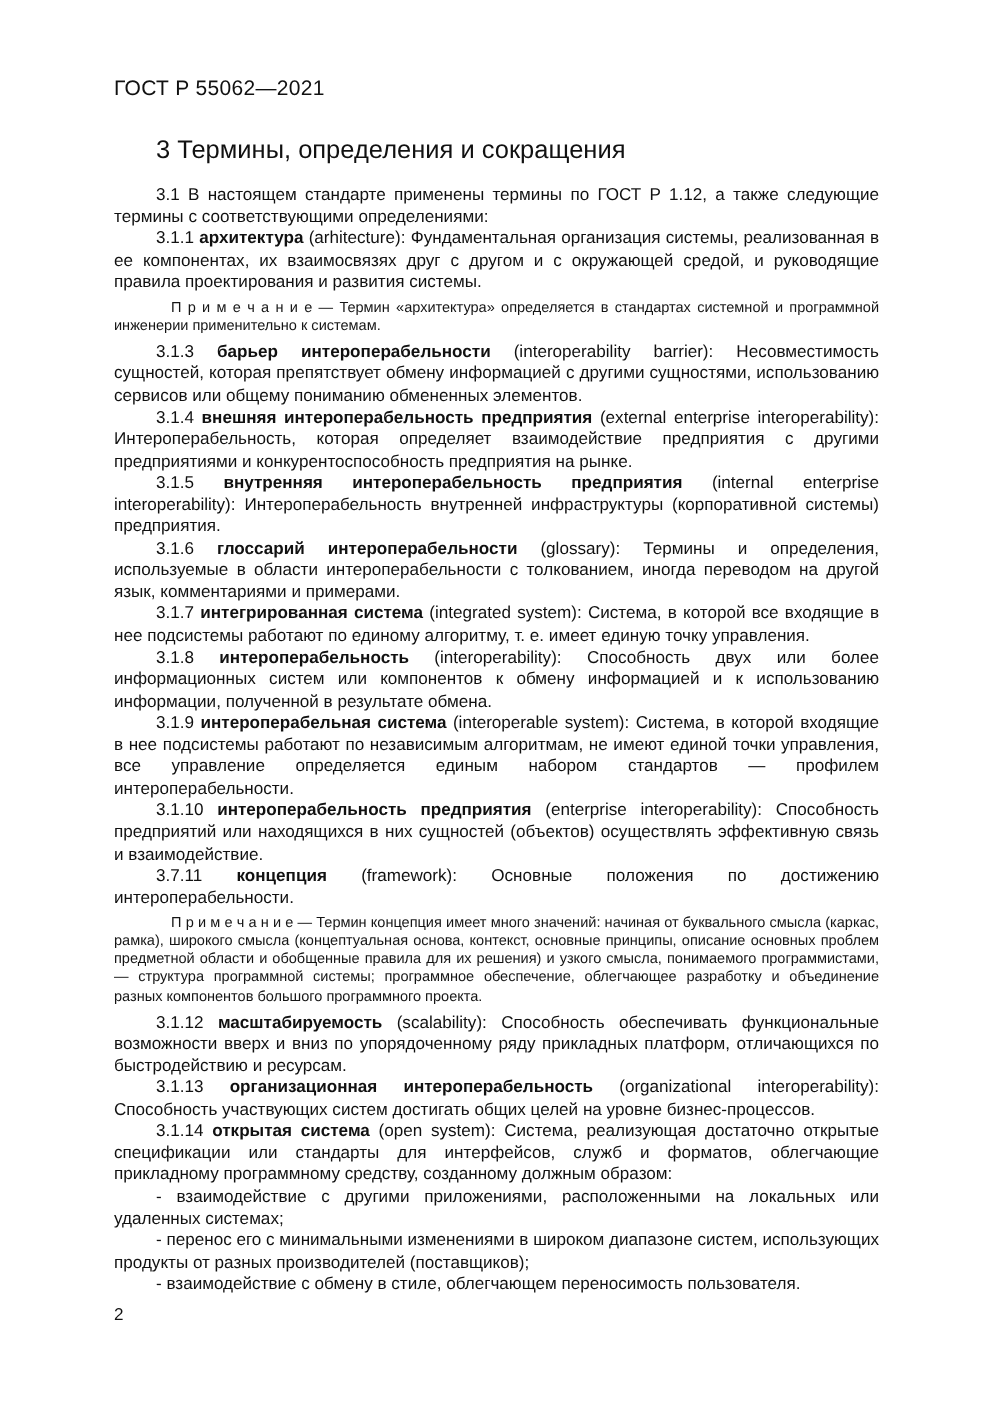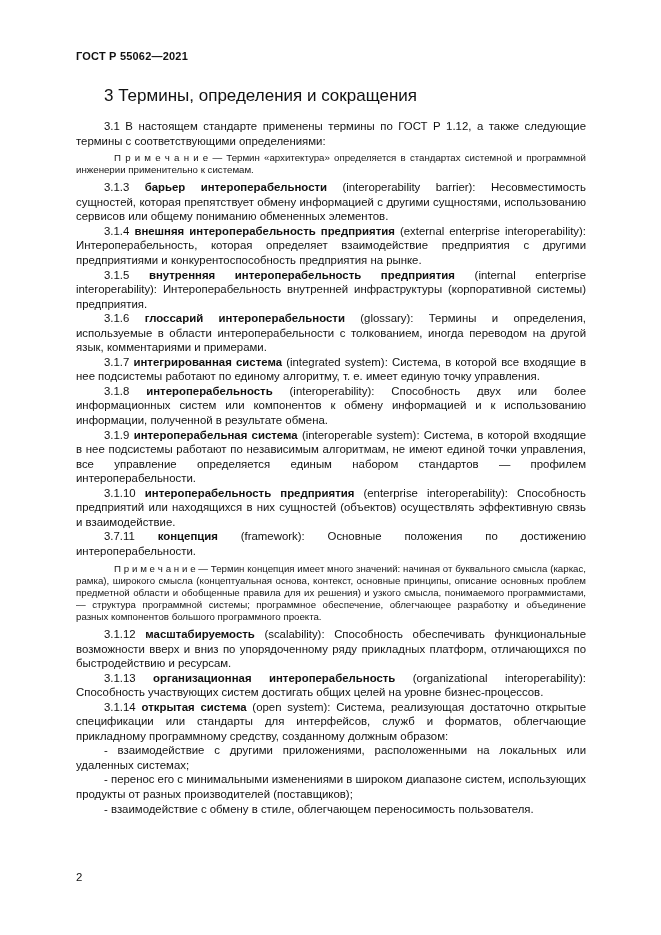--- a/index.html
+++ b/index.html
@@ -14,22 +14,22 @@
     -webkit-hyphens: auto;
     hyphens: auto;
   }
   .page {
     padding: 50px 75px 0 76px;
     width: 661px;
     height: 935px;
     position: relative;
   }
   .doc-header {
-    font-weight: bold;
-    font-size: 11px;
+    font-weight: normal;
+    font-size: 14px;
     letter-spacing: 0.2px;
     color: #111;
   }
   .section-title {
     font-weight: normal;
     font-size: 17px;
     margin: 24px 0 13px 28px;
   }
   .para, .list {
     font-size: 11.4px;
@@ -56,20 +56,21 @@
 </head>
 <body>
 
 <div class="page">
   <div class="doc-header">ГОСТ Р 55062—2021</div>
 
   <h1 class="section-title">3 Термины, определения и сокращения</h1>
 
   <div>
       <p class="para"><span>3.1 В настоящем стандарте применены термины по ГОСТ Р 1.12, а также следующие термины с соответствующими определениями:</span></p>
+      <p class="para"><span>3.1.1 </span><span class="b">архитектура</span><span> (arhitecture): Фундаментальная организация системы, реализованная в ее компонентах, их взаимосвязях друг с другом и с окружающей средой, и руководящие правила проектирования и развития системы.</span></p>
       <p class="note"><span>П р и м е ч а н и е — Термин «архитектура» определяется в стандартах системной и программной инженерии применительно к системам.</span></p>
       <p class="para"><span>3.1.3 </span><span class="b">барьер интероперабельности</span><span> (interoperability barrier): Несовместимость сущностей, которая препятствует обмену информацией с другими сущностями, использованию сервисов или общему пониманию обмененных элементов.</span></p>
       <p class="para"><span>3.1.4 </span><span class="b">внешняя интероперабельность предприятия</span><span> (external enterprise interoperability): Интероперабельность, которая определяет взаимодействие предприятия с другими предприятиями и конкурентоспособность предприятия на рынке.</span></p>
       <p class="para"><span>3.1.5 </span><span class="b">внутренняя интероперабельность предприятия</span><span> (internal enterprise interoperability): Интероперабельность внутренней инфраструктуры (корпоративной системы) предприятия.</span></p>
       <p class="para"><span>3.1.6 </span><span class="b">глоссарий интероперабельности</span><span> (glossary): Термины и определения, используемые в области интероперабельности с толкованием, иногда переводом на другой язык, комментариями и примерами.</span></p>
       <p class="para"><span>3.1.7 </span><span class="b">интегрированная система</span><span> (integrated system): Система, в которой все входящие в нее подсистемы работают по единому алгоритму, т. е. имеет единую точку управления.</span></p>
       <p class="para"><span>3.1.8 </span><span class="b">интероперабельность</span><span> (interoperability): Способность двух или более информационных систем или компонентов к обмену информацией и к использованию информации, полученной в результате обмена.</span></p>
       <p class="para"><span>3.1.9 </span><span class="b">интероперабельная система</span><span> (interoperable system): Система, в которой входящие в нее подсистемы работают по независимым алгоритмам, не имеют единой точки управления, все управление определяется единым набором стандартов — профилем интероперабельности.</span></p>
       <p class="para"><span>3.1.10 </span><span class="b">интероперабельность предприятия</span><span> (enterprise interoperability): Способность предприятий или находящихся в них сущностей (объектов) осуществлять эффективную связь и взаимодействие.</span></p>
       <p class="para"><span>3.7.11 </span><span class="b">концепция</span><span> (framework): Основные положения по достижению интероперабельности.</span></p>

